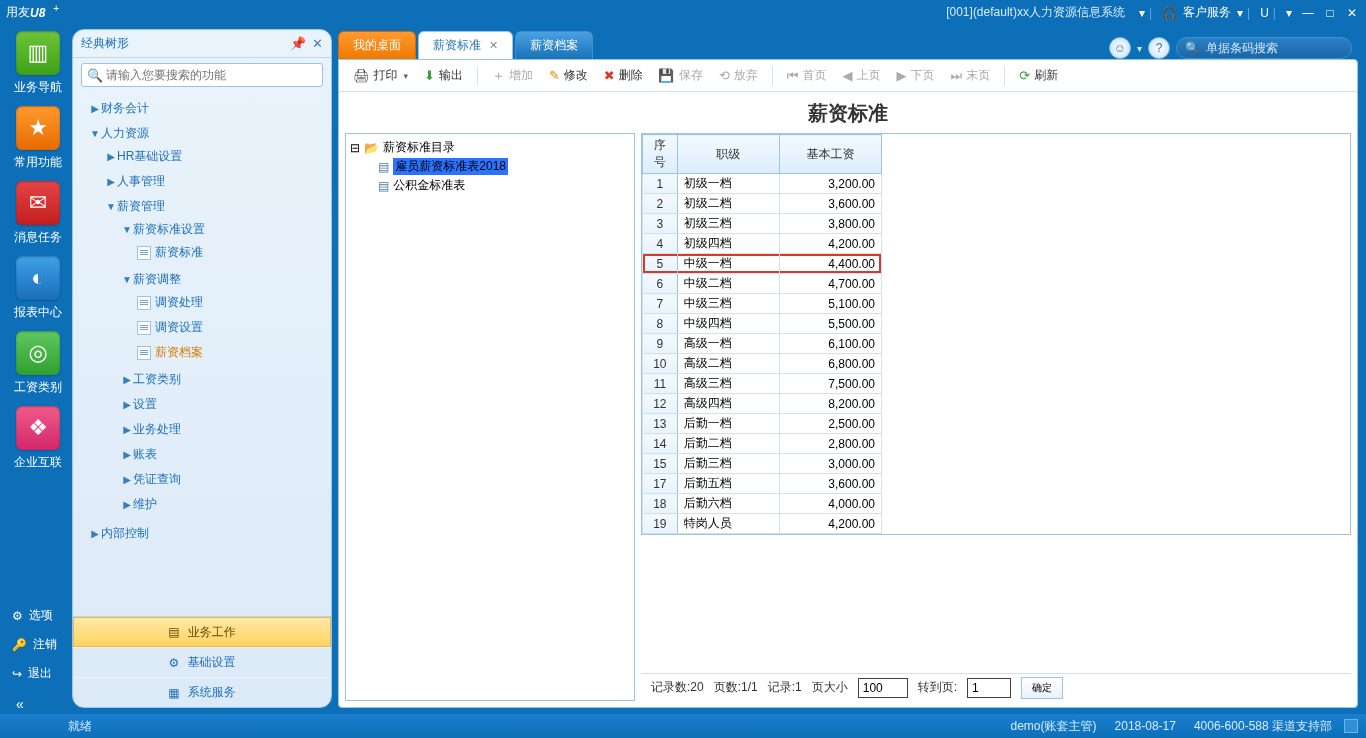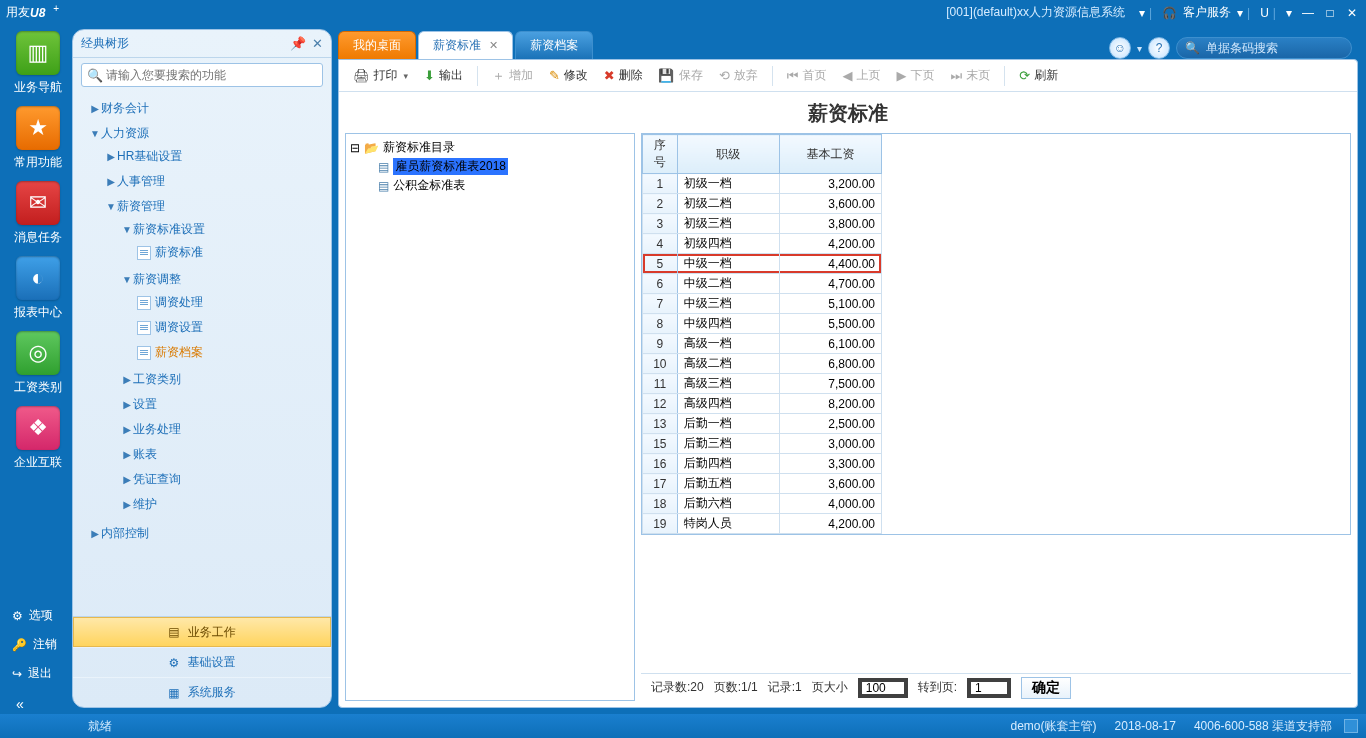--- a/index.html
+++ b/index.html
@@ -89,22 +89,22 @@
 .grid table { border-collapse: collapse; width: 240px; }
 .grid th { background: linear-gradient(#f3f9ff,#dceefa); border:1px solid #9dc3e6; padding:2px 6px; font-weight:normal; color:#333; height:20px;}
 .grid td { border:1px solid #cfe0ef; padding:1px 6px; height:20px;}
 .grid td.num { text-align:right; }
 .grid td.idx { text-align:center; background: linear-gradient(#f3f9ff,#e8f3fc); border-right:1px solid #9dc3e6; width:34px; color:#333;}
 .grid tr.hl-border td:first-child { box-shadow: inset 2px 0 0 #d83a2a, inset 0 2px 0 #d83a2a, inset 0 -2px 0 #d83a2a; }
 .grid tr.hl-border td:last-child { box-shadow: inset -2px 0 0 #d83a2a, inset 0 2px 0 #d83a2a, inset 0 -2px 0 #d83a2a; }
 .grid tr.hl-border td:not(:first-child):not(:last-child) { box-shadow: inset 0 2px 0 #d83a2a, inset 0 -2px 0 #d83a2a; }
 
 .pager { height:28px; border-top:1px solid #cfe0ef; display:flex; align-items:center; gap:10px; padding: 0 10px; font-size:12px; color:#333; margin-top:auto;}
-.pager input { height:20px; border:4px solid #404040; padding:0 4px; font-size:12px;}
-.pager button { height:22px; padding:0 10px; border:1px solid #9dc3e6; background:linear-gradient(#fff,#e8f2fb); cursor:pointer; font-size:14px;font-weight:bold;}
+.pager input { height:20px; border:1px solid #404040; padding:0 4px; font-size:12px;}
+.pager button { height:22px; padding:0 10px; border:1px solid #9dc3e6; background:linear-gradient(#fff,#e8f2fb); cursor:pointer; font-size:10px;}
 
 
 .statusbar { height: 24px; background: linear-gradient(#1a7fcf,#0d6fb8); color:#d6ecff; font-size:12px; display:flex; align-items:center; padding: 0 8px;}
 .statusbar .spacer { flex:1; }
 .statusbar .seg { margin-left: 18px; }
 .statusbar .sq { width:14px; height:14px; background:#2f90d8; border:1px solid #6fb3e5; margin-left:12px;}
 .arrow-left { display:inline-block; font-size:14px; color:#fff; padding: 2px 4px;}
 </style>
 </head>
 <body>
@@ -491,28 +491,28 @@
                       <td class="idx">12</td>
                   <td>高级四档</td>
                   <td class="num">8,200.00</td>
                     </tr>
                     <tr>
                       <td class="idx">13</td>
                   <td>后勤一档</td>
                   <td class="num">2,500.00</td>
                     </tr>
                     <tr>
+                      <td class="idx">14</td>
+                  <td>后勤二档</td>
+                  <td class="num">2,800.00</td>
+                    </tr>
+                    <tr>
                       <td class="idx">15</td>
                   <td>后勤三档</td>
                   <td class="num">3,000.00</td>
-                    </tr>
-                    <tr>
-                      <td class="idx">16</td>
-                  <td>后勤四档</td>
-                  <td class="num">3,300.00</td>
                     </tr>
                     <tr>
                       <td class="idx">17</td>
                   <td>后勤五档</td>
                   <td class="num">3,600.00</td>
                     </tr>
                     <tr>
                       <td class="idx">18</td>
                   <td>后勤六档</td>
                   <td class="num">4,000.00</td>
@@ -535,20 +535,20 @@
               <input style="width: 44px;" value="1">
               <button>确定</button>
             </div>
           </div>
         </div>
       </div>
     </div>
   </div>
 
   <div class="statusbar">
-    <span style="margin-left:80px">就绪</span>
+    <span style="margin-left:60px">就绪</span>
     <span class="spacer"></span>
     <span class="seg">demo(账套主管)</span>
     <span class="seg">2018-08-17</span>
     <span class="seg">4006-600-588 渠道支持部</span>
     <span class="sq"></span>
   </div>
 </div>
 
 </body></html>

